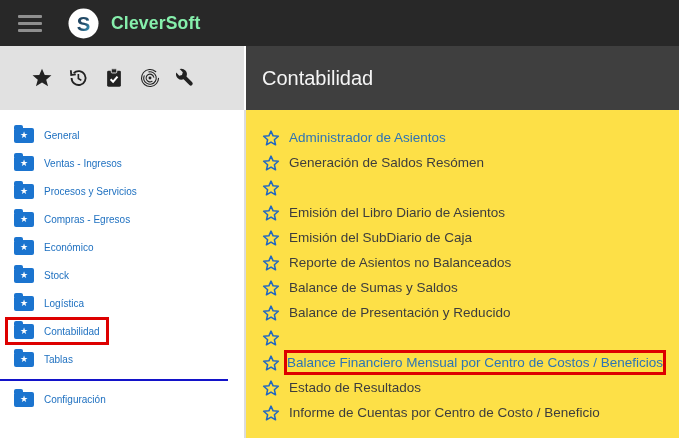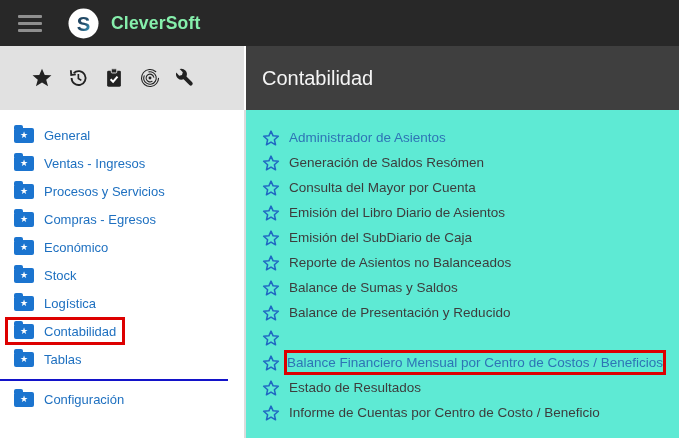--- a/index.html
+++ b/index.html
@@ -40,37 +40,37 @@
   .side-item.highlighted { border-color:#dd0000; }
   .folder {
     position:relative; width:20px; height:15px; background:#1b74cf;
     border-radius:2px; flex:0 0 auto; display:flex; align-items:center; justify-content:center;
   }
   .folder::before {
     content:""; position:absolute; left:0; top:-3px; width:9px; height:4px;
     background:#1b74cf; border-radius:2px 2px 0 0;
   }
   .folder .fstar { color:#fff; font-size:9px; line-height:1; }
-  .side-label { color:#1e70c0; font-size:13px; margin-left:10px; white-space:nowrap; }
+  .side-label { color:#1e70c0; font-size:10px; margin-left:10px; white-space:nowrap; }
   .side-divider { width:228px; height:2px; background:#1313c9; margin:6px 0 4px -5px; }
 
   .v-divider {
     position:absolute; left:244px; top:110px; width:2px; height:328px; background:#dcdcdc;
   }
 
   
   .main-header {
     position:absolute; left:246px; top:46px; width:433px; height:64px;
     background:#3f3f3f; display:flex; align-items:center; padding-left:16px;
   }
   .main-header .title { color:#f5f5f5; font-size:20px; font-weight:400; }
 
   .main-content {
     position:absolute; left:246px; top:110px; width:433px; height:328px;
-    background:#5eead4; padding-top:15px; padding-left:16px; overflow:hidden;
+    background:#fde047; padding-top:15px; padding-left:16px; overflow:hidden;
   }
   .main-item { display:flex; align-items:center; height:25px; cursor:pointer; }
   .main-item svg { width:18px; height:18px; flex:0 0 auto; }
   .item-label { font-size:13.5px; color:#3d3d3d; margin-left:9px; white-space:nowrap; }
   .main-item.blue .item-label { color:#2e74b5; }
   .main-item.highlighted .item-label {
     border:3px solid #dd0000; padding:2px 0; margin-left:4px;
   }
 </style>
 </head>
@@ -222,21 +222,20 @@
       <div class="main-item">
         <svg viewBox="0 0 24 24" fill="none" stroke="#2067c2" stroke-width="2" stroke-linejoin="round">
           <polygon points="12,2.8 14.8,9.1 21.8,9.7 16.5,14.3 18.1,21.1 12,17.4 5.9,21.1 7.5,14.3 2.2,9.7 9.2,9.1"></polygon>
         </svg>
         <span class="item-label">Generación de Saldos Resómen</span>
       </div>
       <div class="main-item">
         <svg viewBox="0 0 24 24" fill="none" stroke="#2067c2" stroke-width="2" stroke-linejoin="round">
           <polygon points="12,2.8 14.8,9.1 21.8,9.7 16.5,14.3 18.1,21.1 12,17.4 5.9,21.1 7.5,14.3 2.2,9.7 9.2,9.1"></polygon>
         </svg>
-        <span class="item-label">Consulta del Mayor por Cuenta</span>
       </div>
       <div class="main-item">
         <svg viewBox="0 0 24 24" fill="none" stroke="#2067c2" stroke-width="2" stroke-linejoin="round">
           <polygon points="12,2.8 14.8,9.1 21.8,9.7 16.5,14.3 18.1,21.1 12,17.4 5.9,21.1 7.5,14.3 2.2,9.7 9.2,9.1"></polygon>
         </svg>
         <span class="item-label">Emisión del Libro Diario de Asientos</span>
       </div>
       <div class="main-item">
         <svg viewBox="0 0 24 24" fill="none" stroke="#2067c2" stroke-width="2" stroke-linejoin="round">
           <polygon points="12,2.8 14.8,9.1 21.8,9.7 16.5,14.3 18.1,21.1 12,17.4 5.9,21.1 7.5,14.3 2.2,9.7 9.2,9.1"></polygon>

